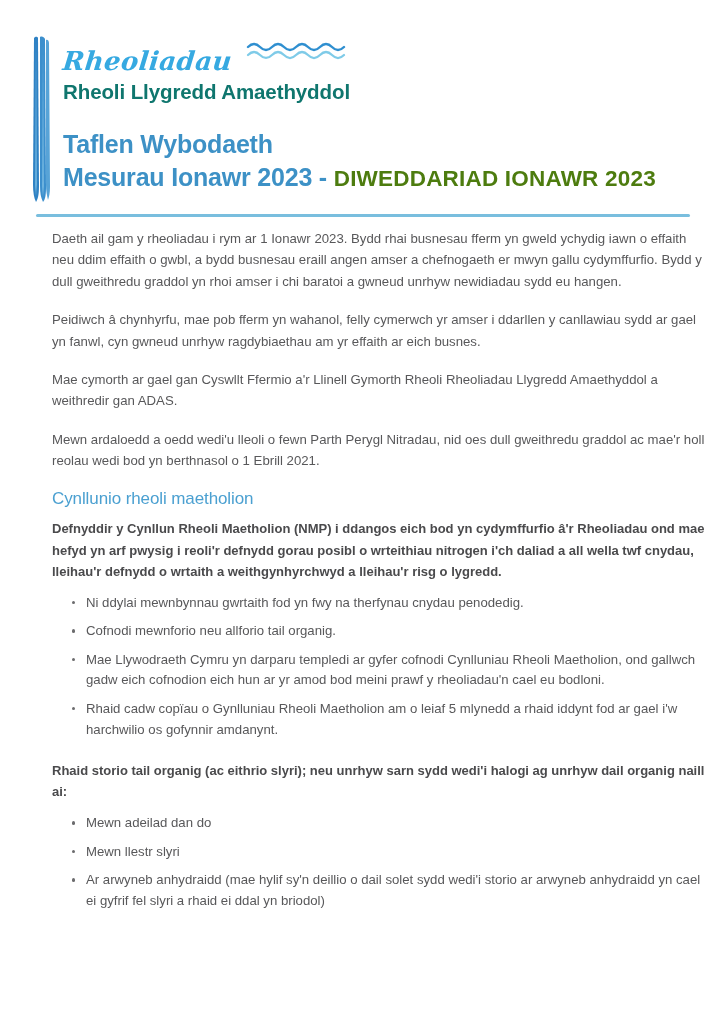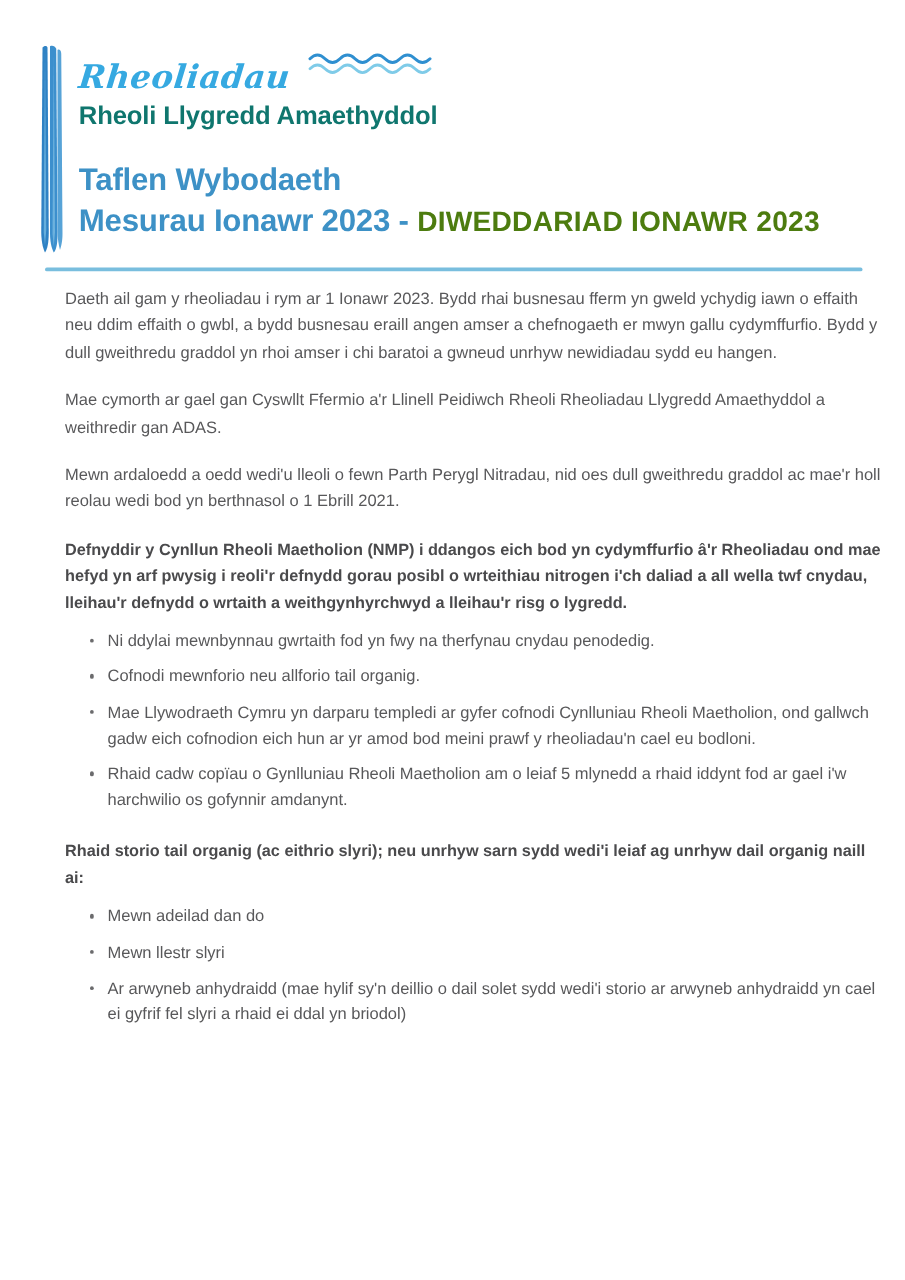--- a/index.html
+++ b/index.html
@@ -185,34 +185,36 @@
         <span>Mesurau Ionawr 2023 - </span><span class="update-flag">DIWEDDARIAD IONAWR 2023</span>
       </span>
     </div>
 
     <div class="divider"></div>
   </div>
 
   <div class="content">
 
     <p class="para">Daeth ail gam y rheoliadau i rym ar 1 Ionawr 2023. Bydd rhai busnesau fferm yn gweld ychydig iawn o effaith neu ddim effaith o gwbl, a bydd busnesau eraill angen amser a chefnogaeth er mwyn gallu cydymffurfio. Bydd y dull gweithredu graddol yn rhoi amser i chi baratoi a gwneud unrhyw newidiadau sydd eu hangen.</p>
-    <p class="para">Mae cymorth ar gael gan Cyswllt Ffermio a'r Llinell Peidiwch Rheoli Rheoliadau Llygredd Amaethyddol a weithredir gan ADAS.</p>
+    <p class="para">Peidiwch â chynhyrfu, mae pob fferm yn wahanol, felly cymerwch yr amser i ddarllen y canllawiau sydd ar gael yn fanwl, cyn gwneud unrhyw ragdybiaethau am yr effaith ar eich busnes.</p>
+    <p class="para">Mae cymorth ar gael gan Cyswllt Ffermio a'r Llinell Gymorth Rheoli Rheoliadau Llygredd Amaethyddol a weithredir gan ADAS.</p>
     <p class="para">Mewn ardaloedd a oedd wedi'u lleoli o fewn Parth Perygl Nitradau, nid oes dull gweithredu graddol ac mae'r holl reolau wedi bod yn berthnasol o 1 Ebrill 2021.</p>
 
+    <h2 class="section-heading">Cynllunio rheoli maetholion</h2>
     <p class="lead">Defnyddir y Cynllun Rheoli Maetholion (NMP) i ddangos eich bod yn cydymffurfio â'r Rheoliadau ond mae hefyd yn arf pwysig i reoli'r defnydd gorau posibl o wrteithiau nitrogen i'ch daliad a all wella twf cnydau, lleihau'r defnydd o wrtaith a weithgynhyrchwyd a lleihau'r risg o lygredd.</p>
     <ul class="bullets">
       <li>Ni ddylai mewnbynnau gwrtaith fod yn fwy na therfynau cnydau penodedig.</li>
       <li>Cofnodi mewnforio neu allforio tail organig.</li>
       <li>Mae Llywodraeth Cymru yn darparu templedi ar gyfer cofnodi Cynlluniau Rheoli Maetholion, ond gallwch gadw eich cofnodion eich hun ar yr amod bod meini prawf y rheoliadau'n cael eu bodloni.</li>
       <li>Rhaid cadw copïau o Gynlluniau Rheoli Maetholion am o leiaf 5 mlynedd a rhaid iddynt fod ar gael i'w harchwilio os gofynnir amdanynt.</li>
     </ul>
 
     <div class="section-gap"></div>
 
-    <p class="lead">Rhaid storio tail organig (ac eithrio slyri); neu unrhyw sarn sydd wedi'i leiaf ag unrhyw dail organig naill ai:</p>
+    <p class="lead">Rhaid storio tail organig (ac eithrio slyri); neu unrhyw sarn sydd wedi'i halogi ag unrhyw dail organig naill ai:</p>
     <ul class="bullets">
       <li>Mewn adeilad dan do</li>
       <li>Mewn llestr slyri</li>
       <li>Ar arwyneb anhydraidd (mae hylif sy'n deillio o dail solet sydd wedi'i storio ar arwyneb anhydraidd yn cael ei gyfrif fel slyri a rhaid ei ddal yn briodol)</li>
 
     </ul>
 
   </div>
 </div>
 

